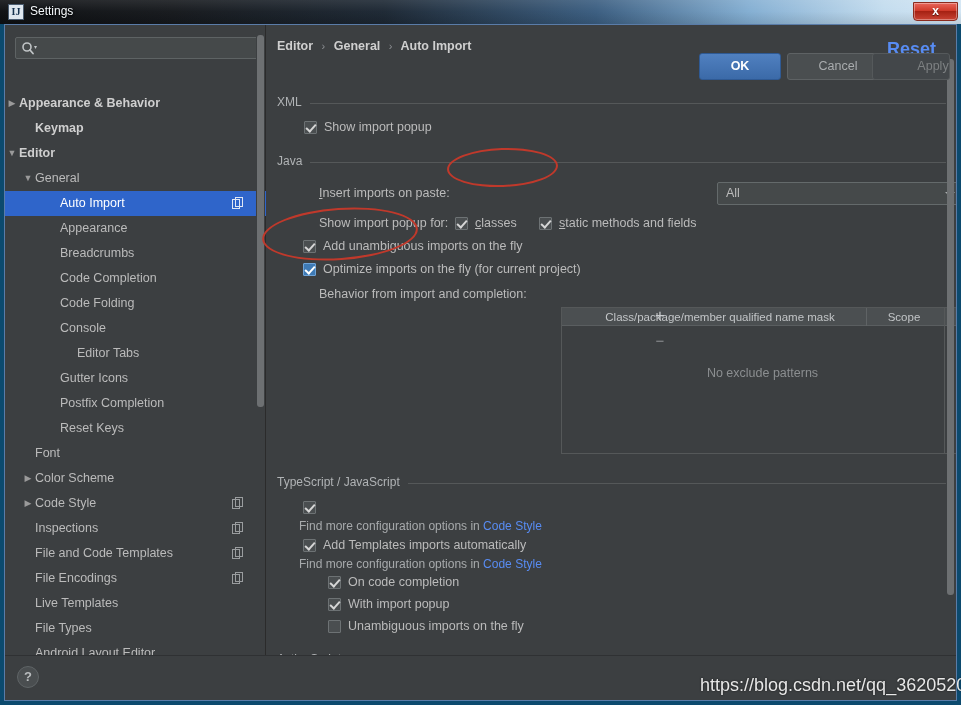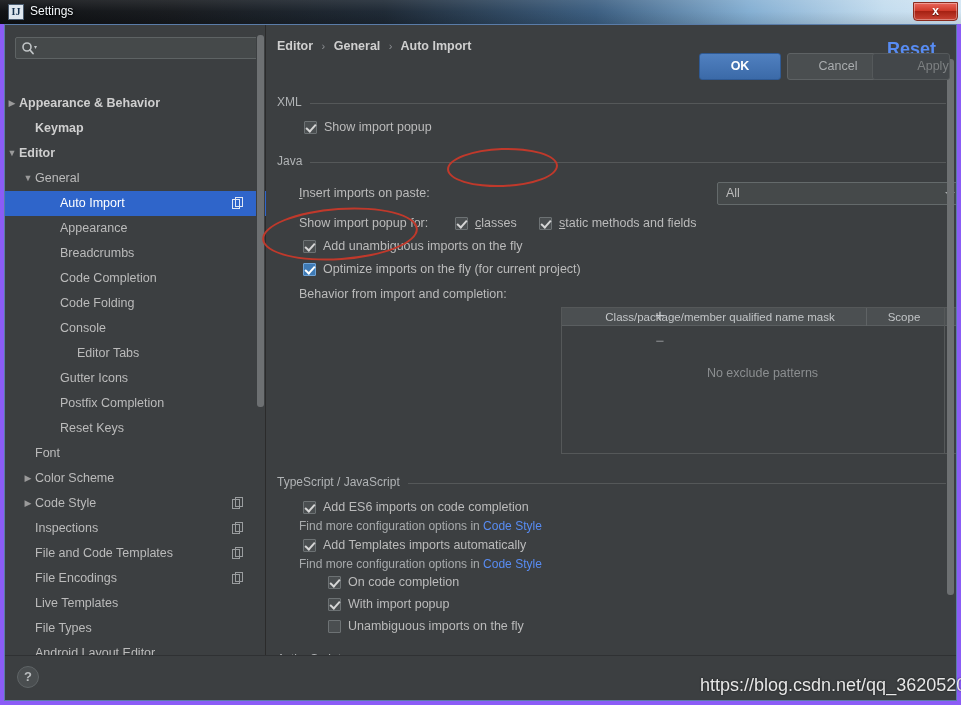--- a/index.html
+++ b/index.html
@@ -12,21 +12,21 @@
     overflow: hidden;
     position: relative;
   }
 
   
   #window {
     position: absolute;
     left: 0; top: 0;
     width: 961px; height: 705px;
     box-sizing: border-box;
-    background: #8b5cf6;
+    background: #0c4a6e;
     overflow: hidden;
   }
 
   
   #titlebar {
     position: absolute;
     left: 0; top: 0;
     width: 961px; height: 24px;
     background: linear-gradient(to right,
         #0d0f12 0%, #15181c 18%, #1c2733 40%,
@@ -255,20 +255,21 @@
     position: absolute;
     font-size: 12.5px;
     color: #bbbbbb;
     white-space: nowrap;
   }
   .static-label {
     position: absolute;
     font-size: 12.5px;
     color: #bbbbbb;
     white-space: nowrap;
+    margin-left: 20px;
   }
   .mnem { text-decoration: underline; }
   .hint-label {
     position: absolute;
     font-size: 12px;
     color: #a7aaac;
     white-space: nowrap;
   }
   .linklike { color: #588cf3; cursor: pointer; }
 
@@ -649,21 +650,20 @@
       </div>
       <div id="btn-add">+</div>
       <div id="btn-remove">−</div>
 
       <div class="group-head" style="top:450px;">
         <div class="gline"></div>
         <div class="gtitle">TypeScript / JavaScript</div>
       </div>
 
       <div class="cb checked" style="left:36px; top:476px;"></div>
-      <div class="opt-label" style="left:56px; top:475px;">Add ES6 imports on code completion</div>
 
       <div class="hint-label" style="left:32px; top:494px;">
         <span>Find more configuration options in </span><span class="linklike">Code Style</span>
       </div>
 
       <div class="cb checked" style="left:36px; top:514px;"></div>
       <div class="opt-label" style="left:56px; top:513px;">Add Templates imports automatically</div>
 
       <div class="hint-label" style="left:32px; top:532px;">
         <span>Find more configuration options in </span><span class="linklike">Code Style</span>

